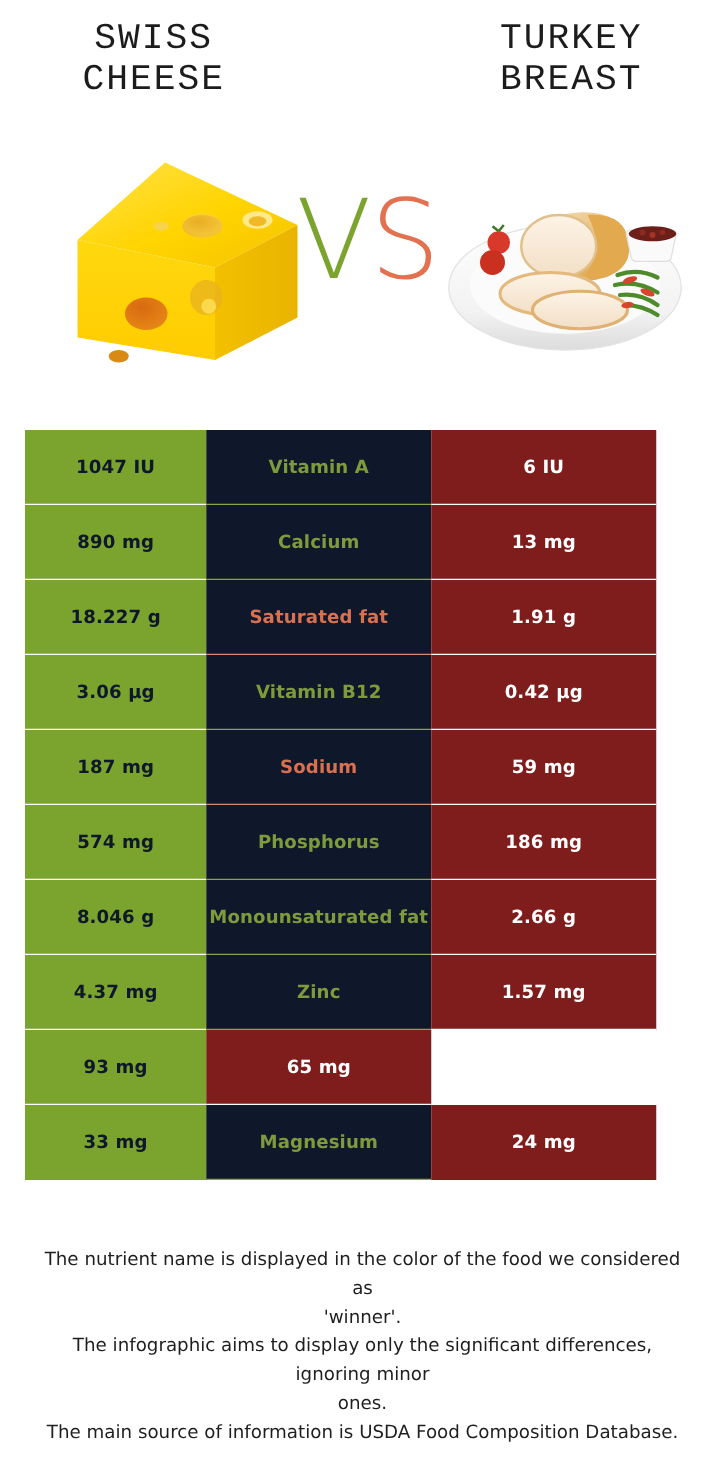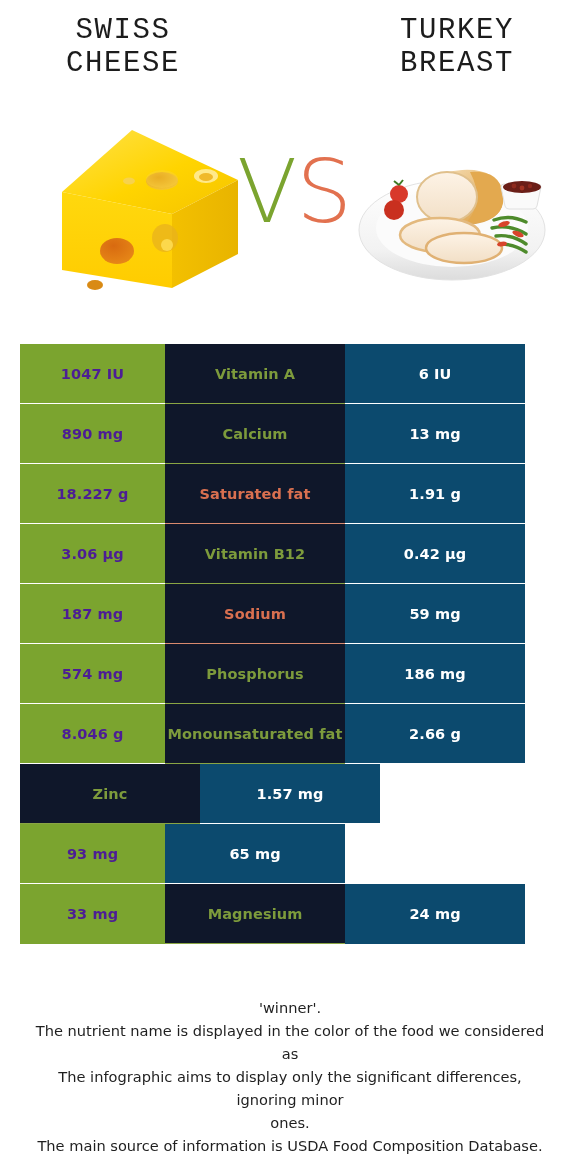--- a/index.html
+++ b/index.html
@@ -108,32 +108,32 @@
     align-items: center;
     justify-content: center;
     font-size: 14.5px;
     font-weight: 600;
     letter-spacing: .1px;
     font-family: "DejaVu Sans", "Liberation Sans", sans-serif;
   }
   .cell-left {
     width: 145px;
     background: #7BA42F;
-    color: #4c1d95;
+    color: #0f172a;
     border-bottom: 1px solid #ffffff;
   }
   .cell-mid {
     width: 180px;
     background: #0f172a;
     border-bottom: 1px solid #8aa544;
   }
   .cell-mid.win-turkey { border-bottom-color: #d98a6e; }
   .cell-right {
     width: 180px;
-    background: #0c4a6e;
+    background: #7f1d1d;
     color: #ffffff;
     border-bottom: 1px solid #ffffff;
   }
   .nutrient {
     font-size: 14.5px;
     font-weight: 600;
     letter-spacing: .1px;
   }
   .nutrient.win-cheese { color: #7D9B3C; }
   .nutrient.win-turkey { color: #D97050; }
@@ -323,39 +323,40 @@
         <div class="cell cell-right">186 mg</div>
       </div>
       <div class="row">
         <div class="cell cell-left">8.046 g</div>
         <div class="cell cell-mid">
           <span class="nutrient win-cheese">Monounsaturated fat</span>
         </div>
         <div class="cell cell-right">2.66 g</div>
       </div>
       <div class="row">
+        <div class="cell cell-left">4.37 mg</div>
         <div class="cell cell-mid">
           <span class="nutrient win-cheese">Zinc</span>
         </div>
         <div class="cell cell-right">1.57 mg</div>
       </div>
       <div class="row">
         <div class="cell cell-left">93 mg</div>
         <div class="cell cell-right">65 mg</div>
       </div>
       <div class="row">
         <div class="cell cell-left">33 mg</div>
         <div class="cell cell-mid">
           <span class="nutrient win-cheese">Magnesium</span>
         </div>
         <div class="cell cell-right">24 mg</div>
       </div>
     </div>
 
   <div class="footer">
+    <p>The nutrient name is displayed in the color of the food we considered as</p>
     <p>'winner'.</p>
-    <p>The nutrient name is displayed in the color of the food we considered as</p>
     <p>The infographic aims to display only the significant differences, ignoring minor</p>
     <p>ones.</p>
     <p>The main source of information is USDA Food Composition Database.</p>
   </div>
 
 </div>
 
 </body></html>

